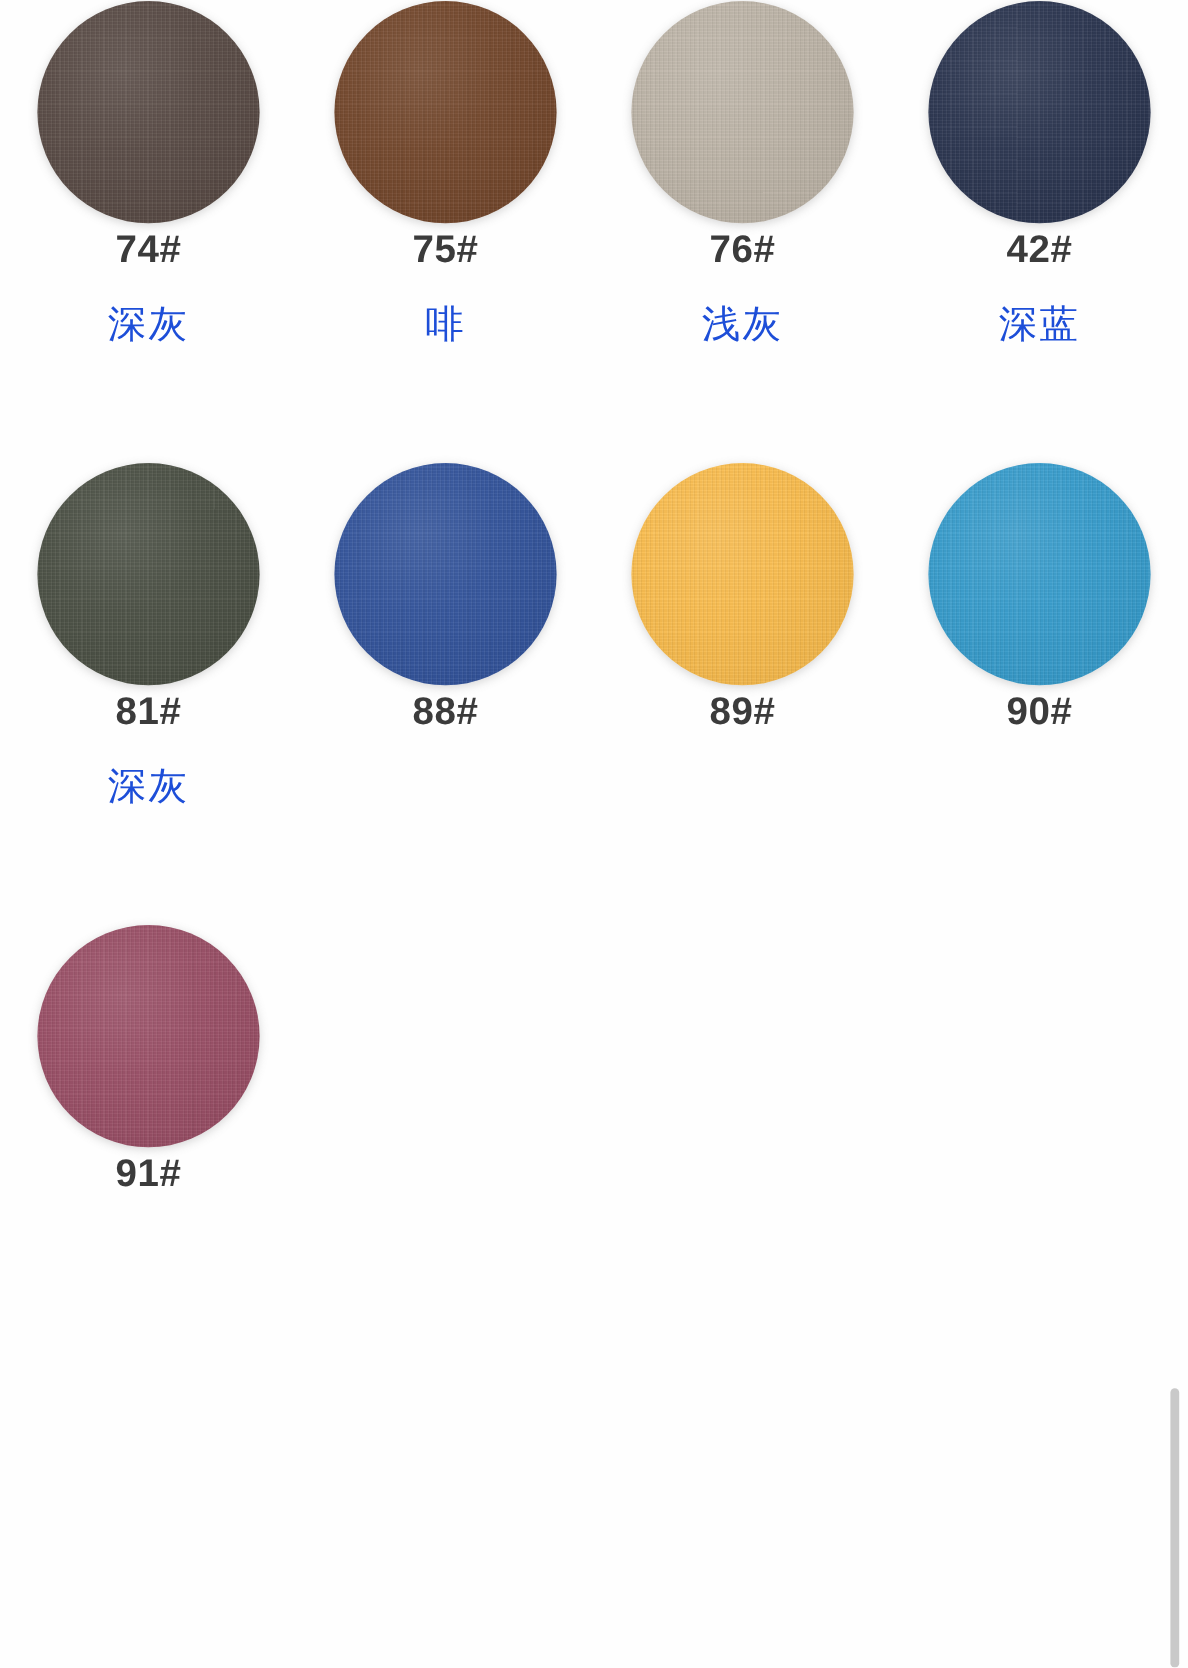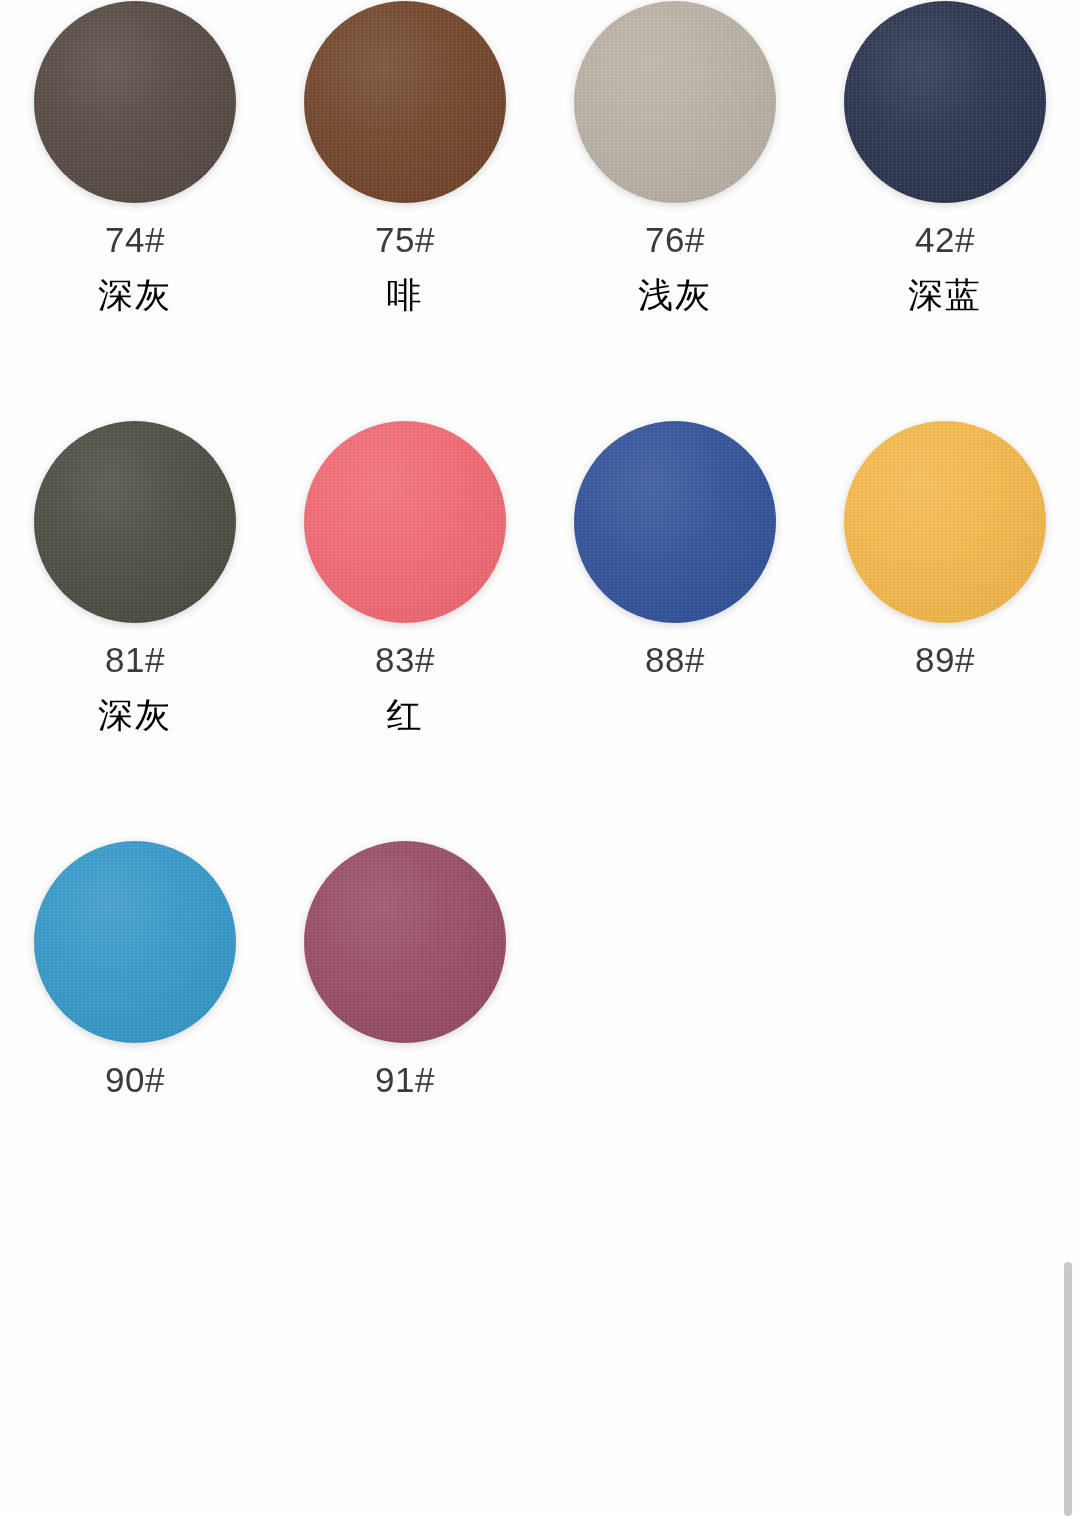--- a/index.html
+++ b/index.html
@@ -89,29 +89,29 @@
                 rgba(0,0,0,0.045) 86%,
                 rgba(0,0,0,0.10) 100%);
     pointer-events: none;
     z-index: 2;
   }
 
   .swatch-code {
     font-size: 35px;
     color: #3b3b3b;
     letter-spacing: 0.5px;
-    margin-top: 17px;
+    margin-top: 4px;
     line-height: 1;
-    font-weight: 400;
+    font-weight: 700;
   }
   .swatch-name {
     font-size: 35px;
-    color: #000000;
+    color: #1d4ed8;
     letter-spacing: 2px;
-    margin-top: 20px;
+    margin-top: 33px;
     line-height: 1;
     font-weight: 400;
   }
 
   
   #page-scrollbar {
     position: absolute;
     right: 8px;
     top: 1262px;
     width: 8px;
@@ -154,27 +154,20 @@
     </div>
     <div class="swatch-cell">
       <div class="swatch-disc-wrap">
         <div class="swatch-disc" style="background: rgb(75, 80, 68);"></div>
       </div>
       <div class="swatch-code">81#</div>
       <div class="swatch-name">深灰</div>
     </div>
     <div class="swatch-cell">
       <div class="swatch-disc-wrap">
-        <div class="swatch-disc" style="background: rgb(245, 107, 118);"></div>
-      </div>
-      <div class="swatch-code">83#</div>
-      <div class="swatch-name">红</div>
-    </div>
-    <div class="swatch-cell">
-      <div class="swatch-disc-wrap">
         <div class="swatch-disc" style="background: rgb(51, 84, 156);"></div>
       </div>
       <div class="swatch-code">88#</div>
     </div>
     <div class="swatch-cell">
       <div class="swatch-disc-wrap">
         <div class="swatch-disc" style="background: rgb(249, 188, 77);"></div>
       </div>
       <div class="swatch-code">89#</div>
     </div>

